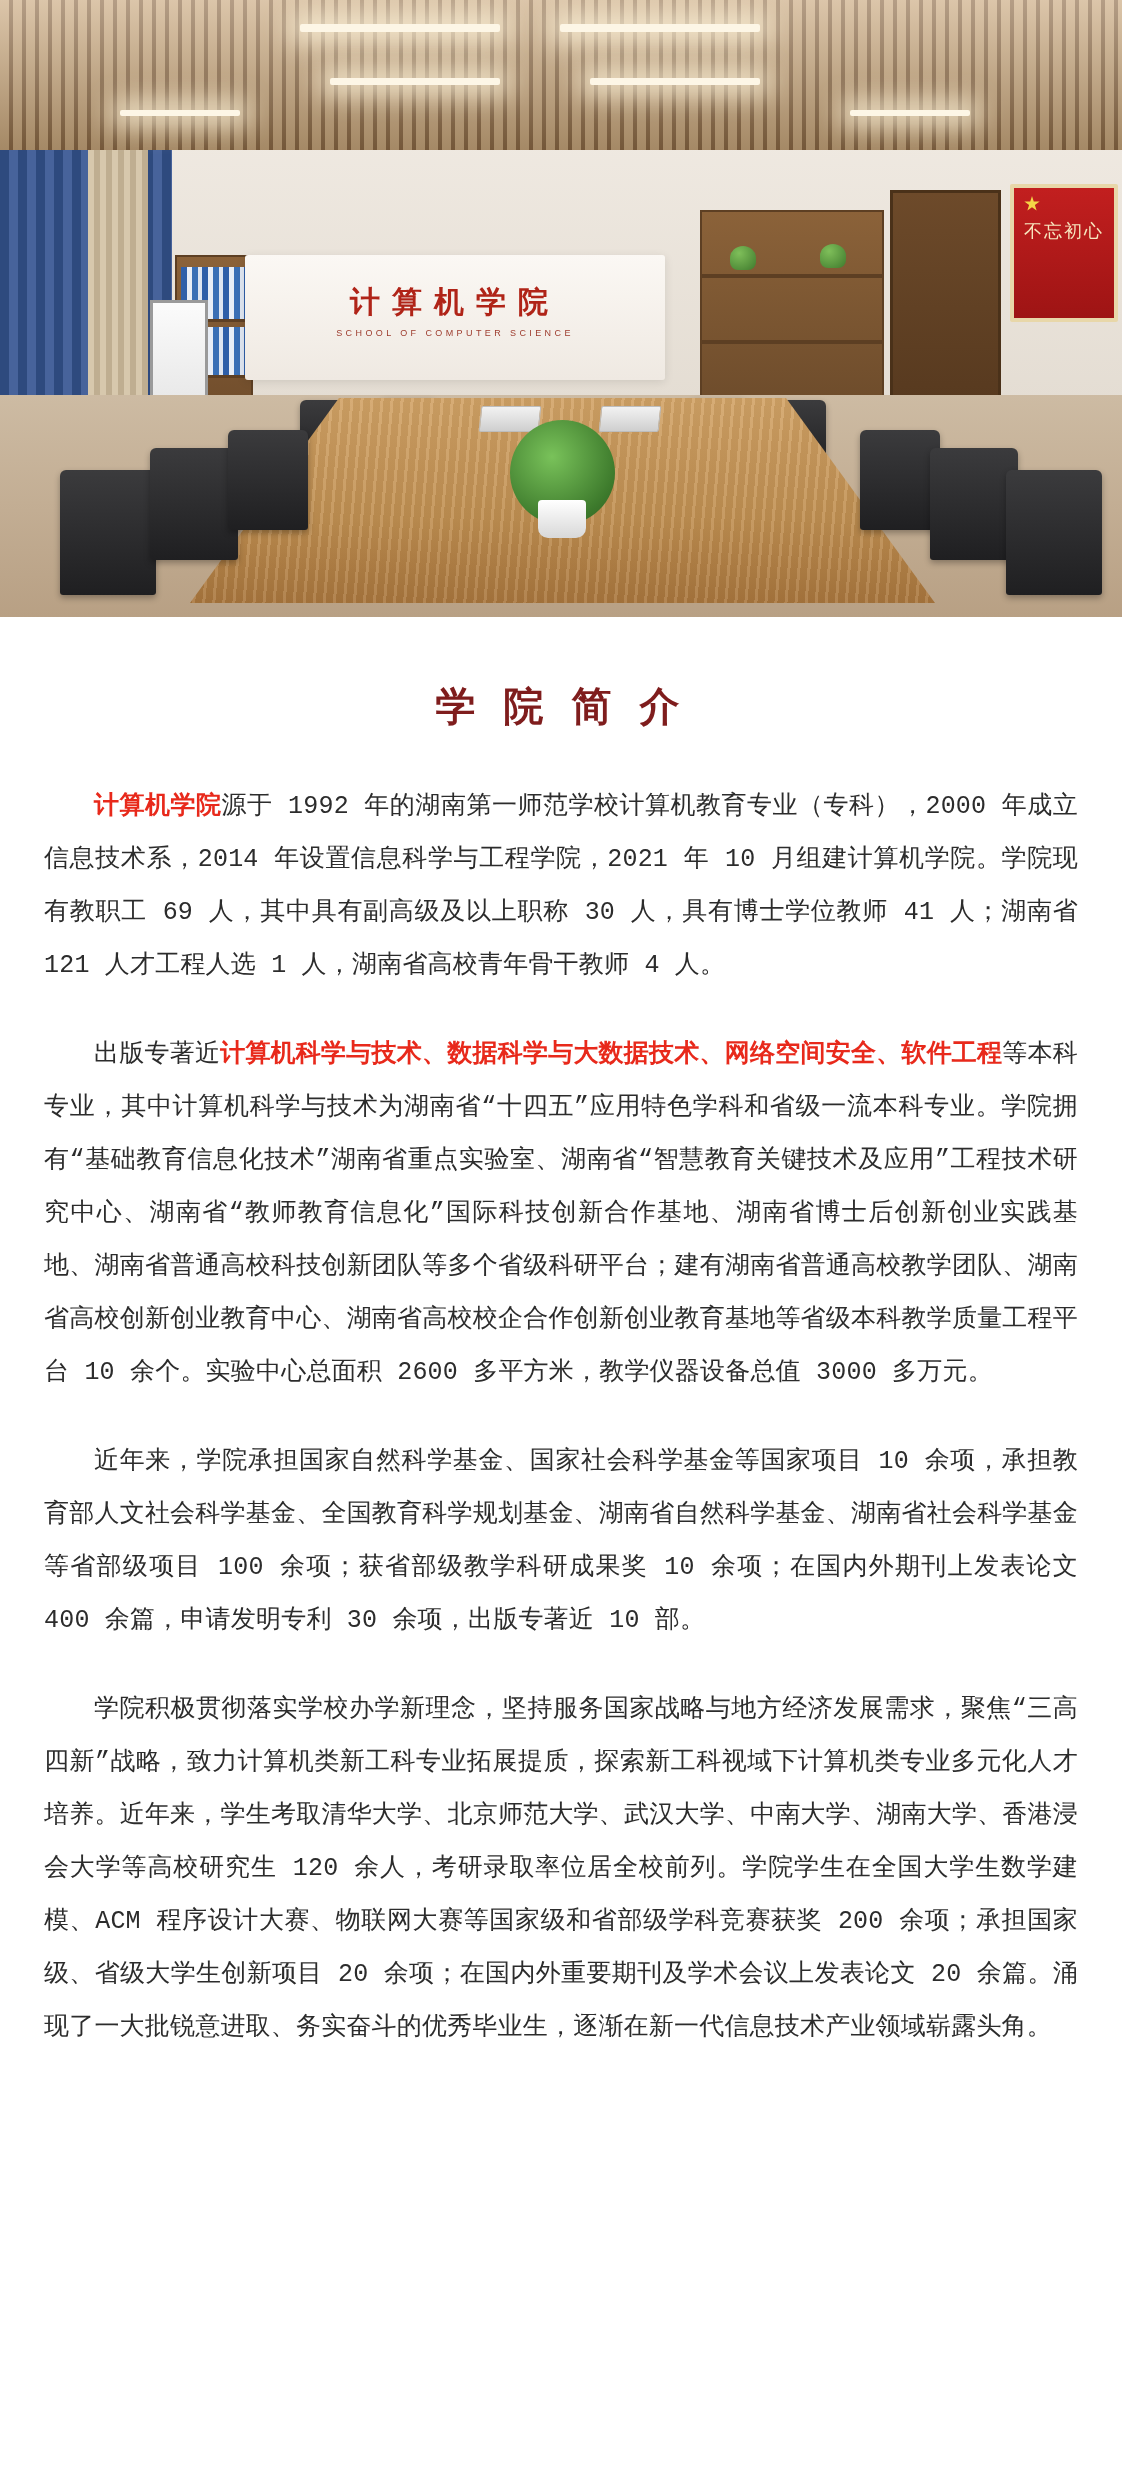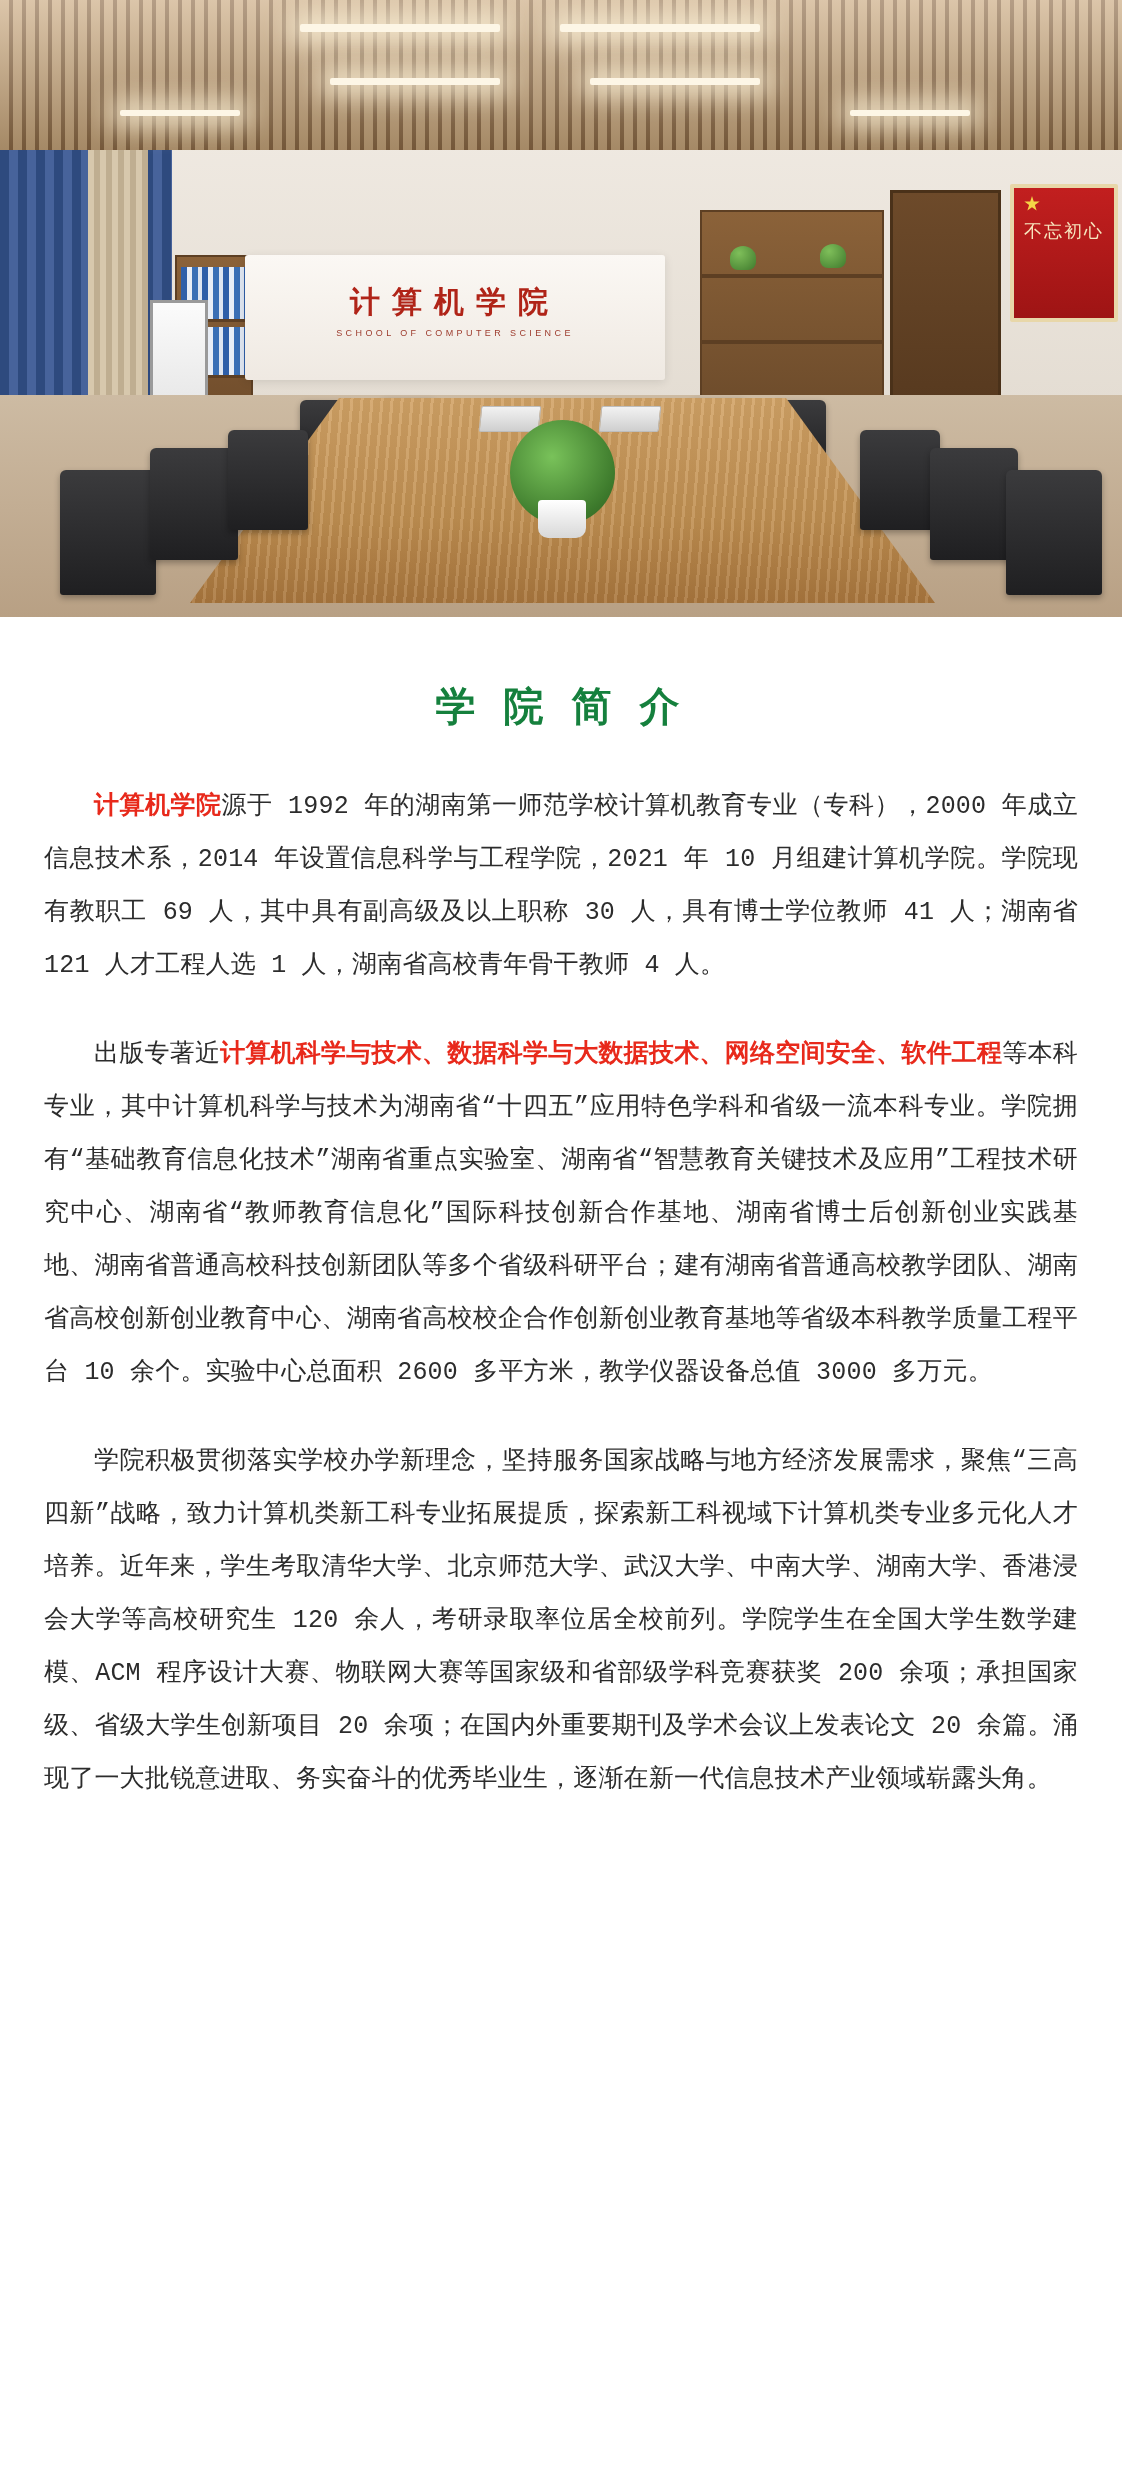--- a/index.html
+++ b/index.html
@@ -176,21 +176,21 @@
     border-radius: 2px;
     transform: skewX(-6deg);
   }
 
   
   .article {
     padding: 52px 44px 60px 44px;
   }
   .doc-title {
     text-align: center;
-    color: #15803d;
+    color: #7f1d1d;
     font-size: 40px;
     font-weight: 700;
     letter-spacing: 7px;
     margin: 10px 0 46px 0;
     font-family: "DejaVu Sans", sans-serif;
   }
   p.para {
     margin: 0 0 36px 0;
     font-size: 25px;
     line-height: 53px;
@@ -276,17 +276,18 @@
     <div class="chair" style="left:1006px;top:470px;width:96px;height:125px;"></div>
   </div>
 
   <div class="article">
     <h1 class="doc-title">学 院 简 介</h1>
 
     <p class="para"><span class="hl">计算机学院</span><span>源于 1992 年的湖南第一师范学校计算机教育专业（专科），2000 年成立信息技术系，2014 年设置信息科学与工程学院，2021 年 10 月组建计算机学院。学院现有教职工 69 人，其中具有副高级及以上职称 30 人，具有博士学位教师 41 人；湖南省 121 人才工程人选 1 人，湖南省高校青年骨干教师 4 人。</span></p>
 
     <p class="para"><span>出版专著近</span><span class="hl">计算机科学与技术、数据科学与大数据技术、网络空间安全、软件工程</span><span>等本科专业，其中计算机科学与技术为湖南省“十四五”应用特色学科和省级一流本科专业。学院拥有“基础教育信息化技术”湖南省重点实验室、湖南省“智慧教育关键技术及应用”工程技术研究中心、湖南省“教师教育信息化”国际科技创新合作基地、湖南省博士后创新创业实践基地、湖南省普通高校科技创新团队等多个省级科研平台；建有湖南省普通高校教学团队、湖南省高校创新创业教育中心、湖南省高校校企合作创新创业教育基地等省级本科教学质量工程平台 10 余个。实验中心总面积 2600 多平方米，教学仪器设备总值 3000 多万元。</span></p>
 
+    <p class="para">近年来，学院承担国家自然科学基金、国家社会科学基金等国家项目 10 余项，承担教育部人文社会科学基金、全国教育科学规划基金、湖南省自然科学基金、湖南省社会科学基金等省部级项目 100 余项；获省部级教学科研成果奖 10 余项；在国内外期刊上发表论文 400 余篇，申请发明专利 30 余项，出版专著近 10 部。</p>
 
     <p class="para">学院积极贯彻落实学校办学新理念，坚持服务国家战略与地方经济发展需求，聚焦“三高四新”战略，致力计算机类新工科专业拓展提质，探索新工科视域下计算机类专业多元化人才培养。近年来，学生考取清华大学、北京师范大学、武汉大学、中南大学、湖南大学、香港浸会大学等高校研究生 120 余人，考研录取率位居全校前列。学院学生在全国大学生数学建模、ACM 程序设计大赛、物联网大赛等国家级和省部级学科竞赛获奖 200 余项；承担国家级、省级大学生创新项目 20 余项；在国内外重要期刊及学术会议上发表论文 20 余篇。涌现了一大批锐意进取、务实奋斗的优秀毕业生，逐渐在新一代信息技术产业领域崭露头角。</p>
   </div>
 
 </div>
 
 </body></html>

